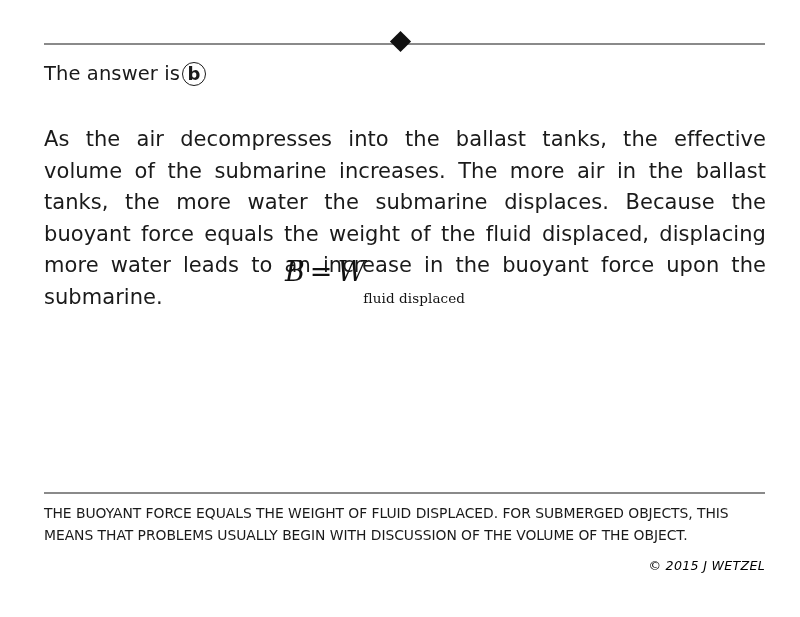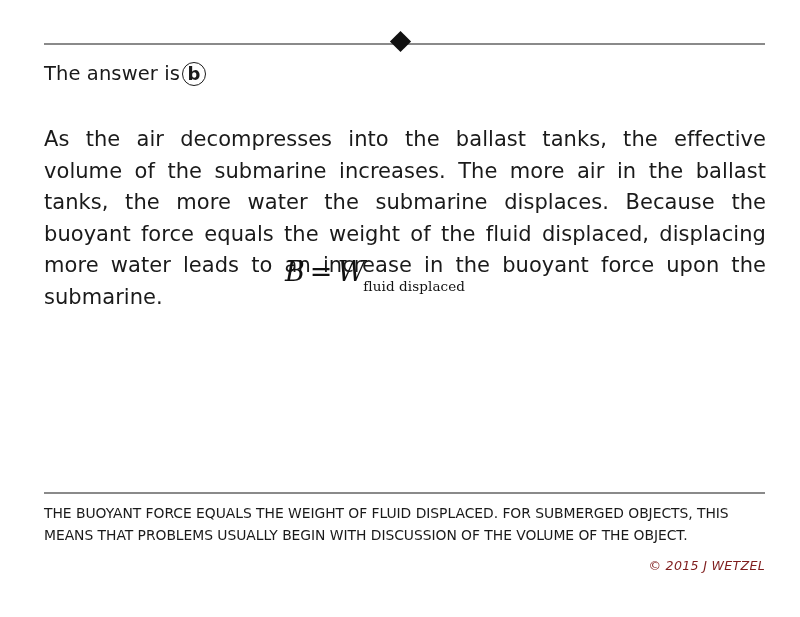--- a/index.html
+++ b/index.html
@@ -108,21 +108,21 @@
   }
   .eq-eq {
     font-style: italic;
     margin: 0 5px;
   }
   .eq-sub {
     font-style: normal;
     font-size: 13.5px;
     vertical-align: sub;
     position: relative;
-    top: 4px;
+    top: 16px;
     left: -2px;
     letter-spacing: 0.1px;
   }
 
   
   .footer-rule {
     position: absolute;
     left: 44px;
     top: 492px;
     width: 721px;
@@ -143,21 +143,21 @@
     transform-origin: left top;
   }
   .copyright {
     position: absolute;
     left: 44px;
     top: 558px;
     width: 721px;
     text-align: right;
     font-size: 12.6px;
     font-style: italic;
-    color: #7f1d1d;
+    color: #000000;
     letter-spacing: 0.3px;
   }
 </style>
 </head>
 <body>
 
 <div class="page">
 
   <div class="top-rule-wrap">
     <div class="top-rule"></div>

